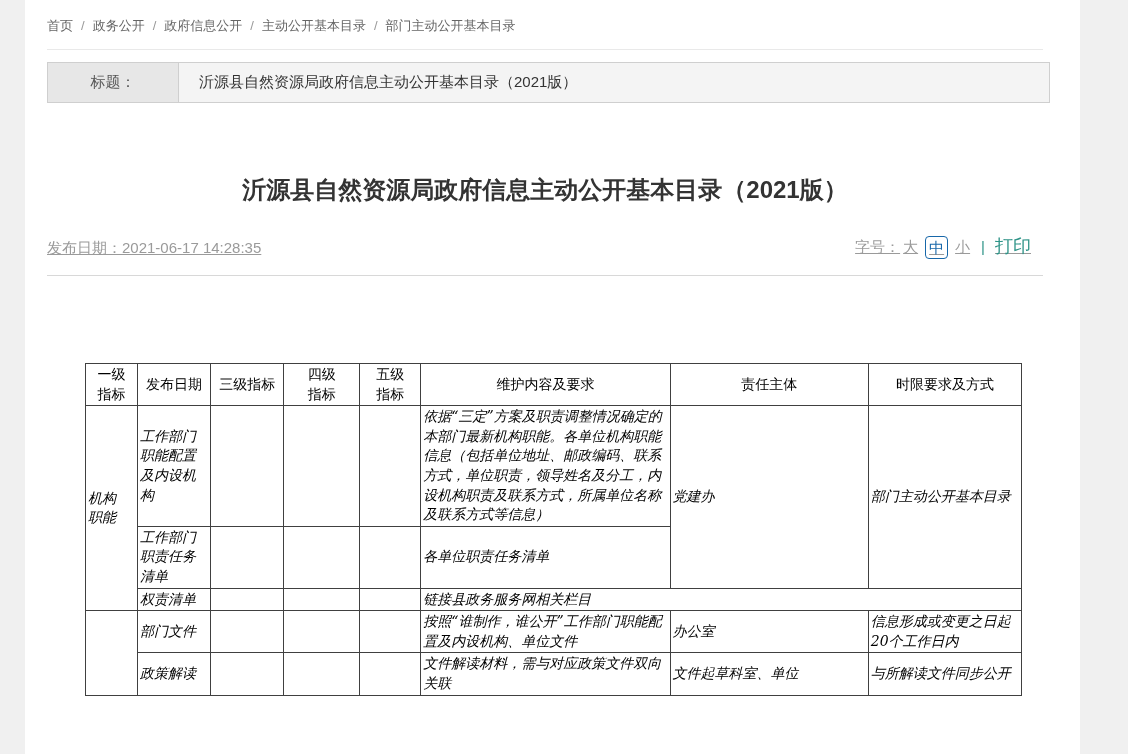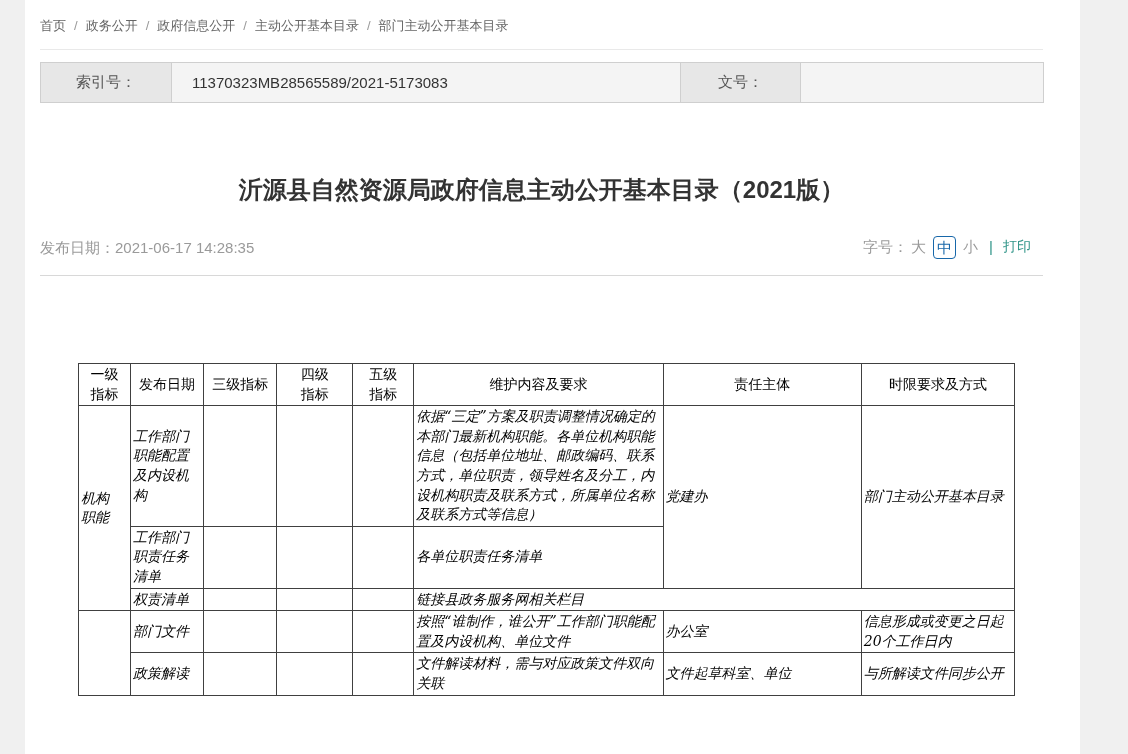--- a/index.html
+++ b/index.html
@@ -7,21 +7,21 @@
     width:1128px;height:754px;position:relative;overflow:hidden;
     background:#ffffff;
     font-family:"Liberation Sans","DejaVu Sans",sans-serif;
     -webkit-font-smoothing:antialiased;
   }
   .side-strip{position:absolute;top:0;height:754px;background:#f0f0f0;}
   .side-strip.left{left:0;width:25px;}
   .side-strip.right{right:0;width:48px;}
   .content{
     position:absolute;left:25px;top:0;width:1055px;height:754px;
-    box-sizing:border-box;padding:0 37px 0 15px;background:#fff;overflow:hidden;
+    box-sizing:border-box;padding:0 37px 0 22px;background:#fff;overflow:hidden;
   }
   
   .breadcrumb{
     padding:17px 0 14px 0;border-bottom:1px solid #e9e9e9;
     font-size:13px;color:#666;
   }
   .breadcrumb a{color:#666;text-decoration:none;cursor:pointer;}
   .breadcrumb .sep{color:#999;margin:0 8px;}
   
   table.meta{
@@ -36,31 +36,31 @@
   table.meta td.val{
     background:#f4f4f4;color:#333;text-align:left;padding:0 0 0 20px;
   }
   
   .art-title{
     margin:70px 0 0 0;text-align:center;font-size:24px;font-weight:bold;
     color:#333;line-height:33px;
   }
   .date-row{
     margin-top:30px;display:flex;justify-content:space-between;align-items:center;
-    font-size:15px;color:#9a9a9a;line-height:21px;
+    font-size:15px;color:#9a9a9a;line-height:21px;text-decoration:underline;
   }
   .font-controls{display:flex;align-items:flex-start;padding-right:12px;}
   .font-controls .fs-lbl{color:#9a9a9a;}
   .fs-btn{color:#9a9a9a;cursor:pointer;margin:0 3px;}
   .fs-btn.active{
     color:#1767a9;border:1px solid #1767a9;border-radius:4px;
     padding:0 3px;margin:0 4px;
   }
   .ctrl-sep{color:#2f9488;margin:0 10px 0 8px;}
-  .print-btn{color:#2f9488;font-size:14px;cursor:pointer;}
+  .print-btn{color:#2f9488;font-size:18px;cursor:pointer;}
   .rule{border:none;border-top:1px solid #d8d8d8;margin:16px 0 0 0;}
   
   table.main{
     border-collapse:collapse;table-layout:fixed;width:937px;
     margin:87px 0 0 38px;font-size:14px;color:#000;line-height:1.4;
   }
   table.main th,table.main td{
     border:1px solid #404040;box-sizing:border-box;
     padding:1px 2px;vertical-align:middle;font-weight:normal;
   }
@@ -78,25 +78,23 @@
 <div class="side-strip right"></div>
 
 <div class="content">
 
   <div class="breadcrumb">
     <a>首页</a><span class="sep">/</span><a>政务公开</a><span class="sep">/</span><a>政府信息公开</a><span class="sep">/</span><a>主动公开基本目录</a><span class="sep">/</span><a>部门主动公开基本目录</a>
   </div>
 
   <table class="meta">
     <tbody>
-    <tr>
-      <td class="lbl">索引号：</td>
-      <td class="val" style="width:509px;">11370323MB28565589/2021-5173083</td>
-      <td class="lbl lbl2">文号：</td>
-      <td class="val" style="width:243px;"></td>
+        <tr>
+      <td class="lbl">标题：</td>
+      <td class="val" colspan="3">沂源县自然资源局政府信息主动公开基本目录（2021版）</td>
     </tr>
   </tbody>
     </table>
 
   <h1 class="art-title">沂源县自然资源局政府信息主动公开基本目录（2021版）</h1>
 
   <div class="date-row">
     <span>发布日期：2021-06-17 14:28:35</span>
     <span class="font-controls">
       <span class="fs-lbl">字号：</span>

